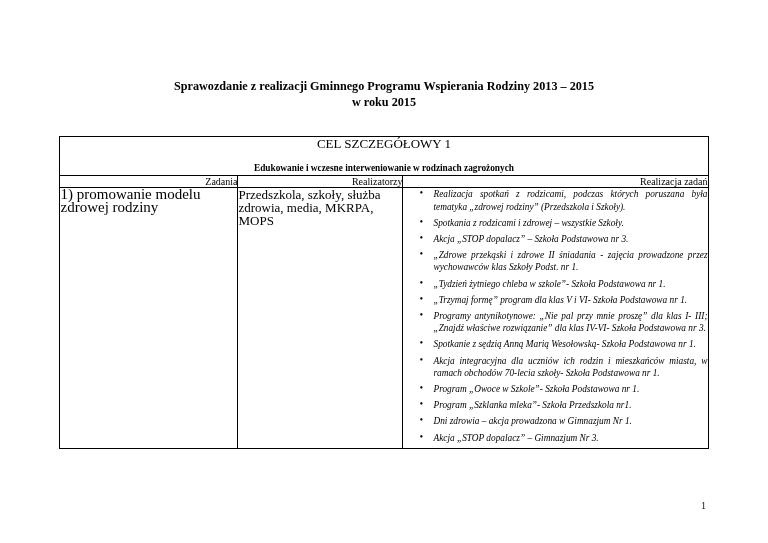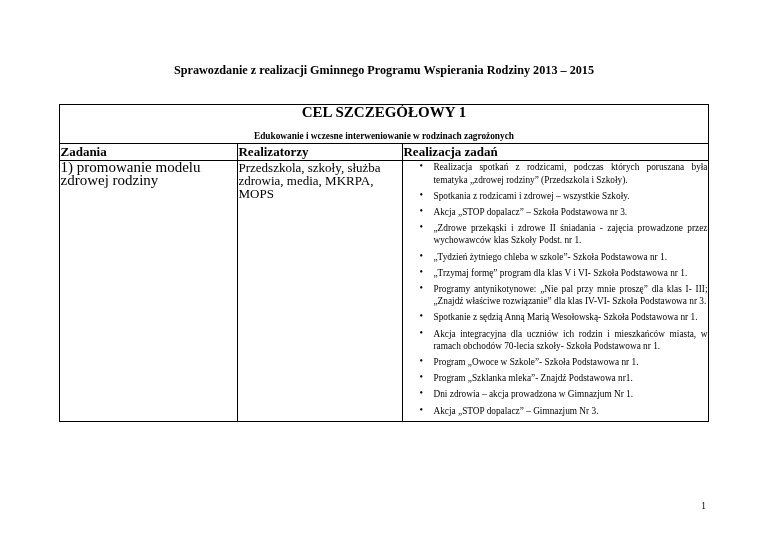--- a/index.html
+++ b/index.html
@@ -12,21 +12,21 @@
     height: 543px;
     font-family: "Liberation Serif", serif;
     color: #000000;
     position: relative;
     overflow: hidden;
   }
   .page {
     width: 768px;
     height: 543px;
     box-sizing: border-box;
-    padding: 0;
+    padding: 16px;
     position: relative;
   }
   .doc-title {
     text-align: center;
     font-weight: bold;
     font-size: 12.2px;
     line-height: 16px;
     margin: 0;
     padding-top: 62px;
   }
@@ -46,33 +46,32 @@
     padding: 0;
   }
   .cel-cell {
     text-align: center;
     padding: 14px 4px 12px 4px;
     font-size: 9.6px;
     line-height: 14px;
   }
   .cel-cell .cel-line1 {
     display: block;
-    font-size: 15px;
-    font-weight: bold;
+    font-size: 13px;
   }
   .cel-cell .cel-line2 {
     display: block;
     font-weight: bold;
     font-size: 9.3px;
     margin-top: 10px;
   }
   .hdr td {
-    text-align: left;
-    font-weight: bold;
-    font-size: 13px;
+    text-align: right;
+    font-weight: normal;
+    font-size: 10px;
     padding: 4px 2px 5px 2px;
   }
   .col-zadania { width: 178px; }
   .col-realizatorzy { width: 165px; }
   .col-realizacja { width: 305px; }
 
   .cell-zadania {
     font-size: 15px;
     line-height: 13px;
     padding: 11px 5px 5px 5px;
@@ -82,20 +81,21 @@
     line-height: 13px;
     padding: 11px 6px 5px 6px;
   }
   .cell-realizacja {
     padding: 10px 6px 6px 2px;
   }
   ul.bullets {
     margin: 0;
     padding: 0 0 0 20px;
     list-style: none;
+    font-style: italic;
   }
   ul.bullets li {
     font-size: 9.3px;
     line-height: 12.6px;
     margin: 0 0 3.5px 0;
     text-align: justify;
     position: relative;
     padding-left: 10px;
   }
   ul.bullets li:before {
@@ -112,20 +112,21 @@
     font-size: 9.3px;
   }
 </style>
 </head>
 <body>
 
 <div class="page">
 
   <h1 class="doc-title">
     <span>Sprawozdanie z realizacji Gminnego Programu Wspierania Rodziny 2013 – 2015</span>
+    <span class="line2">w roku 2015</span>
   </h1>
 
   <table class="main">
     <colgroup>
       <col class="col-zadania">
       <col class="col-realizatorzy">
       <col class="col-realizacja">
     </colgroup>
     <tbody>
       <tr>
@@ -147,21 +148,21 @@
               <li>Realizacja spotkań z rodzicami, podczas których poruszana była tematyka „zdrowej rodziny” (Przedszkola i Szkoły).</li>
               <li>Spotkania z rodzicami i zdrowej – wszystkie Szkoły.</li>
               <li>Akcja „STOP dopalacz” – Szkoła Podstawowa nr 3.</li>
               <li>„Zdrowe przekąski i zdrowe II śniadania - zajęcia prowadzone przez wychowawców klas Szkoły Podst. nr 1.</li>
               <li>„Tydzień żytniego chleba w szkole”- Szkoła Podstawowa nr 1.</li>
               <li>„Trzymaj formę” program dla klas V i VI- Szkoła Podstawowa nr 1.</li>
               <li>Programy antynikotynowe: „Nie pal przy mnie proszę” dla klas I- III; „Znajdź właściwe rozwiązanie” dla klas IV-VI- Szkoła Podstawowa nr 3.</li>
               <li>Spotkanie z sędzią Anną Marią Wesołowską- Szkoła Podstawowa nr 1.</li>
               <li>Akcja integracyjna dla uczniów ich rodzin i mieszkańców miasta, w ramach obchodów 70-lecia szkoły- Szkoła Podstawowa nr 1.</li>
               <li>Program „Owoce w Szkole”- Szkoła Podstawowa nr 1.</li>
-              <li>Program „Szklanka mleka”- Znajdź Podstawowa nr1.</li>
+              <li>Program „Szklanka mleka”- Szkoła Przedszkola nr1.</li>
               <li>Dni zdrowia – akcja prowadzona w Gimnazjum Nr 1.</li>
               <li>Akcja „STOP dopalacz” – Gimnazjum Nr 3.</li>
             </ul>
         </td>
       </tr>
     </tbody>
   </table>
 
   <div class="page-number">1</div>
 

